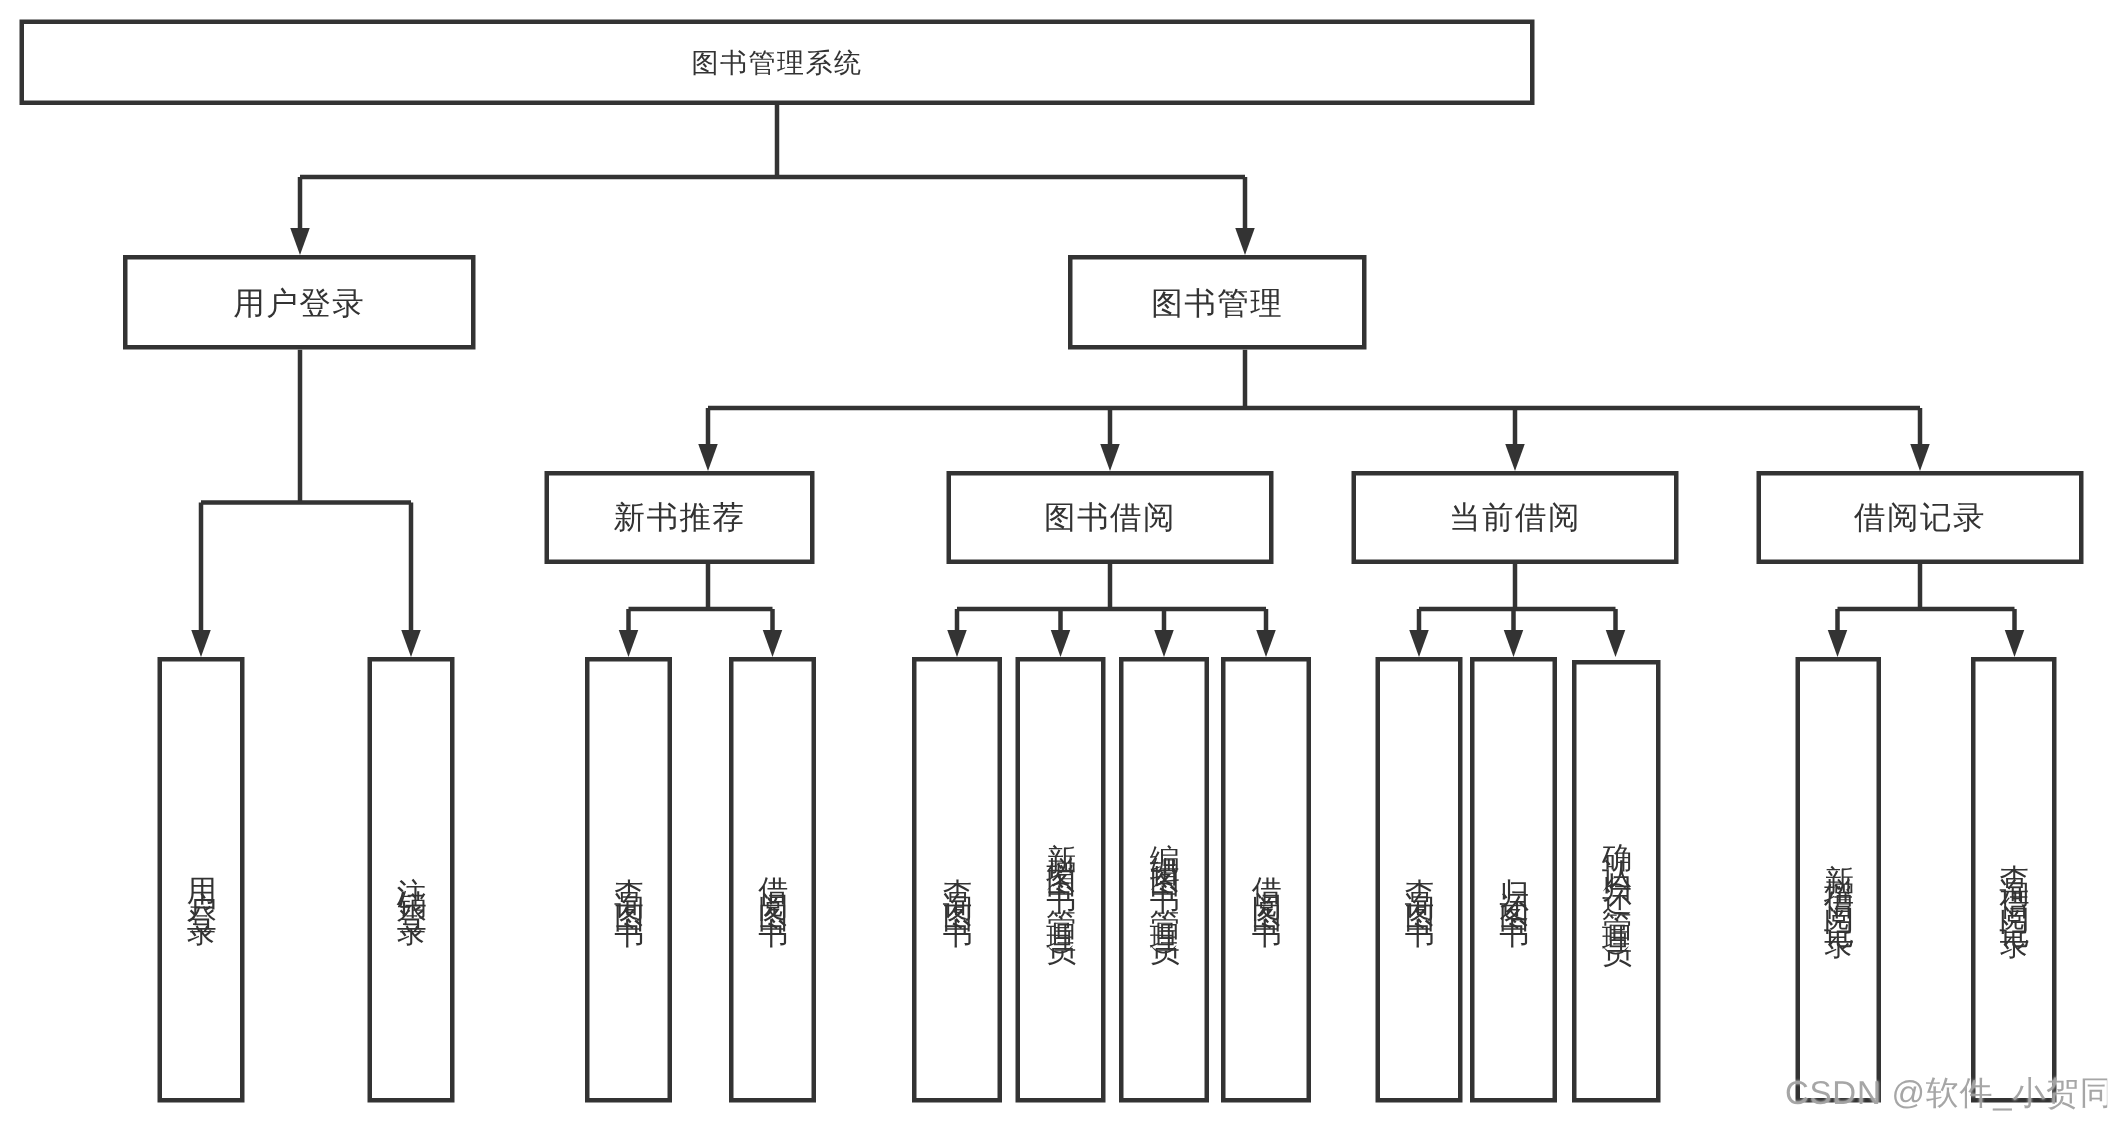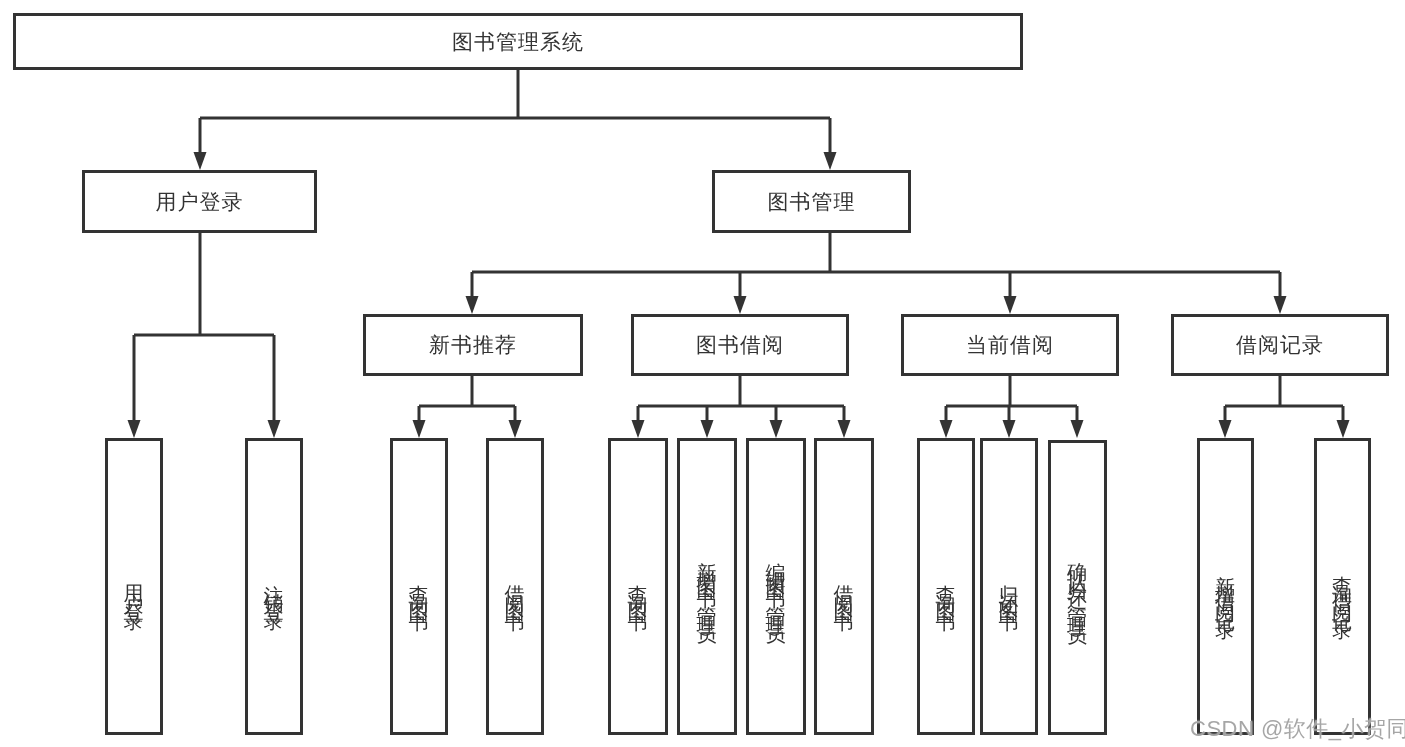--- a/index.html
+++ b/index.html
@@ -29,21 +29,21 @@
     background: #ffffff;
     color: #333333;
     display: flex;
     align-items: center;
     justify-content: center;
     z-index: 2;
     font-size: 21px;
     letter-spacing: 1px;
     white-space: nowrap;
   }
-  .node.root { font-size: 21px; }
+  .node.root { font-size: 18px; }
   .vnode {
     writing-mode: vertical-rl;
     text-orientation: mixed;
     font-size: 20px;
     letter-spacing: 9px;
     line-height: 1;
   }
   .watermark {
     position: absolute;
     z-index: 3;
@@ -123,21 +123,21 @@
       <polygon points="1225,438 1218.5,420 1231.5,420"></polygon>
       <polygon points="1343,438 1336.5,420 1349.5,420"></polygon>
     </g>
   </svg>
 
   <div class="node root" style="left:13px; top:13px; width:1010px; height:57px;">图书管理系统</div>
 
   <div class="node" style="left:82px; top:170px; width:235px; height:63px;">用户登录</div>
   <div class="node" style="left:712px; top:170px; width:199px; height:63px;">图书管理</div>
 
-  <div class="node" style="left:363px; top:314px; width:220px; height:62px;">新书推荐</div>
+  <div class="node" style="left:363px; top:314px; width:180px; height:62px;">新书推荐</div>
   <div class="node" style="left:631px; top:314px; width:218px; height:62px;font-family:Liberation Serif, serif;">图书借阅</div>
   <div class="node" style="left:1171px; top:314px; width:218px; height:62px;">借阅记录</div>
   <div class="node" style="left:901px; top:314px; width:218px; height:62px;">当前借阅</div>
 
   <div class="node vnode" style="left:105px; top:438px; width:58px; height:297px;">用户登录</div>
   <div class="node vnode" style="left:245px; top:438px; width:58px; height:297px;">注销登录</div>
 
   <div class="node vnode" style="left:390px; top:438px; width:58px; height:297px;">查询图书</div>
   <div class="node vnode" style="left:486px; top:438px; width:58px; height:297px;">借阅图书</div>
 

